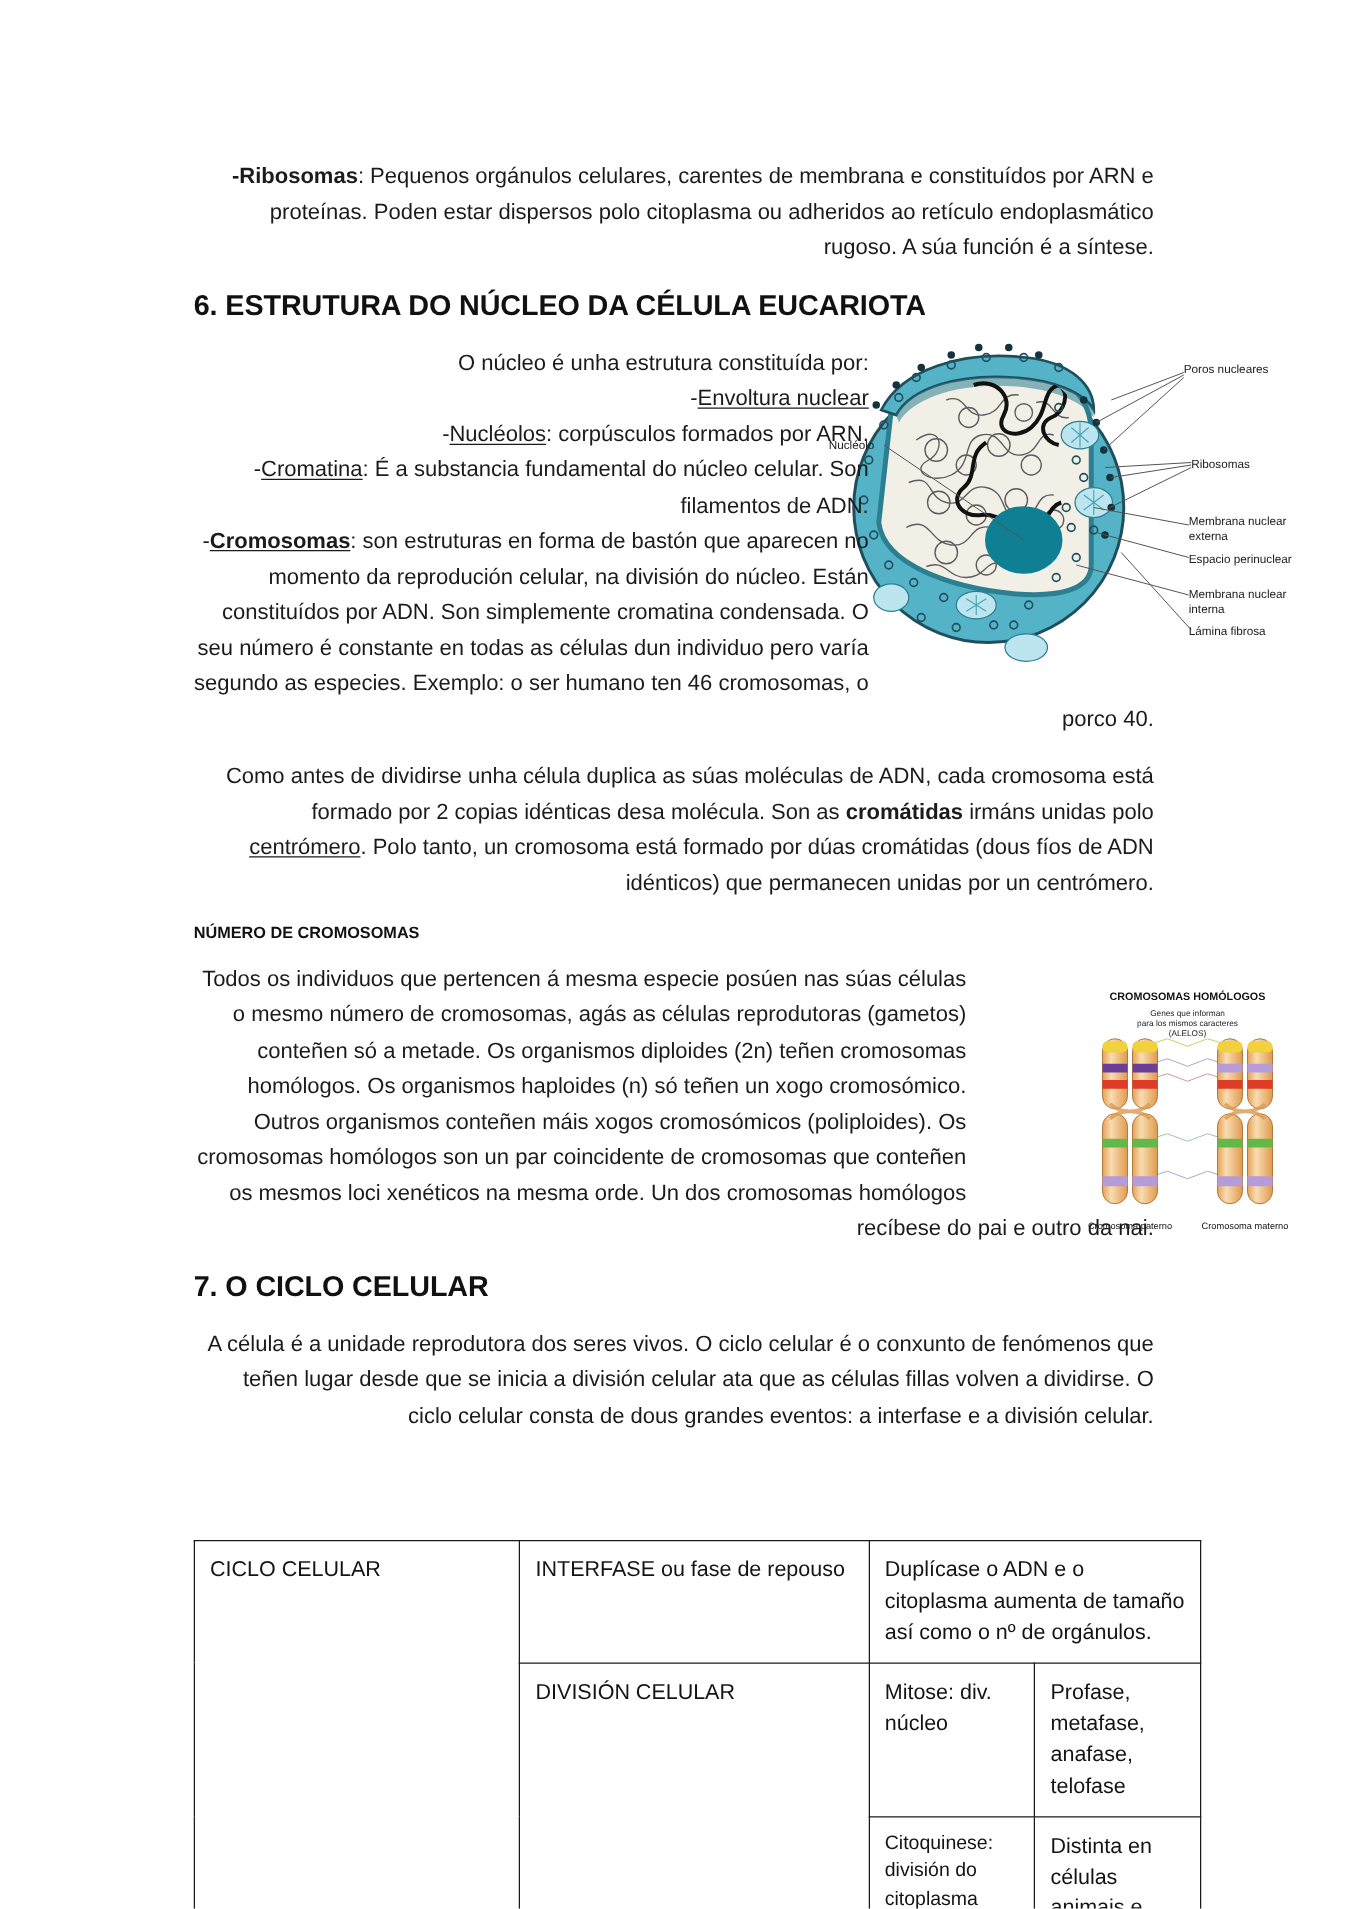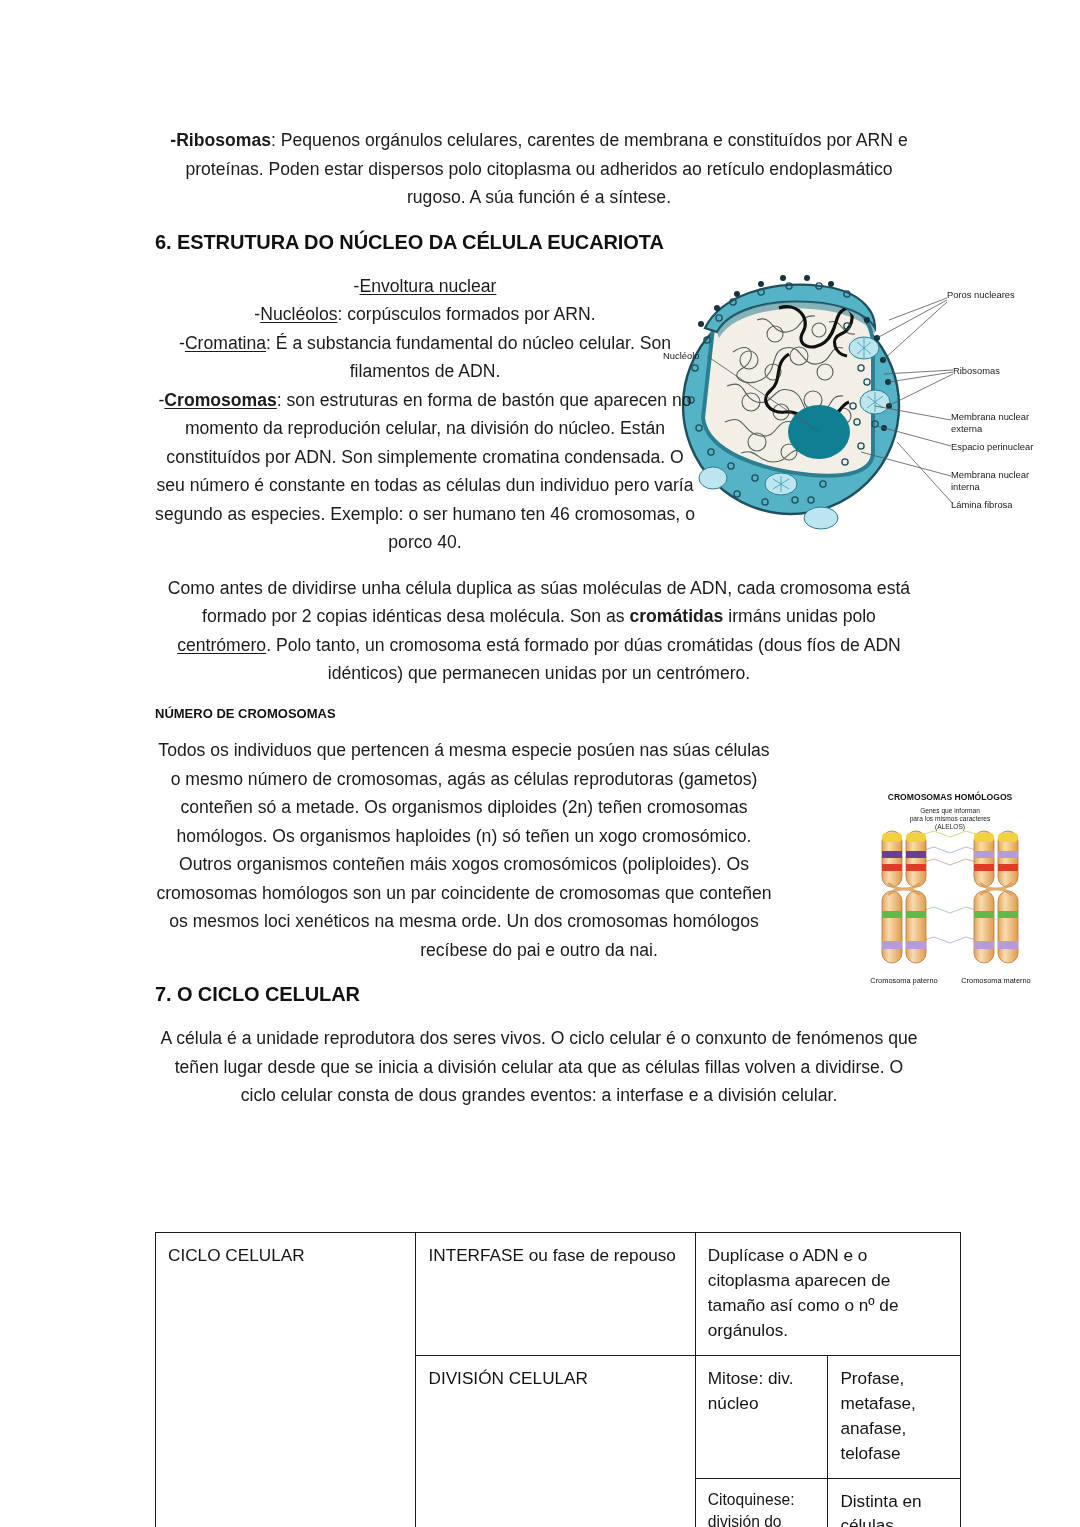--- a/index.html
+++ b/index.html
@@ -21,26 +21,26 @@
   .content {
     position: absolute;
     left: 155px;
     top: 126px;
     width: 768px;
   }
   p.body {
     font-size: 17.6px;
     line-height: 1.62;
     margin: 0 0 17px 0;
-    text-align: center;
+    text-align: right;
     color: #1b1b1b;
   }
   p.tight { margin-bottom: 0; }
   h2.heading {
-    font-size: 20px;
+    font-size: 23px;
     font-weight: bold;
     margin: 14px 0 16px 0;
     line-height: 1.35;
     color: #111111;
     letter-spacing: -0.1px;
   }
   h3.subheading {
     font-size: 13px;
     font-weight: bold;
     margin: 16px 0 14px 0;
@@ -313,20 +313,21 @@
   </div>
 
   <div class="content">
 
     <p class="body"><b>-Ribosomas</b><span>: Pequenos orgánulos celulares, carentes de membrana e constituídos por ARN e proteínas. Poden estar dispersos polo citoplasma ou adheridos ao retículo endoplasmático rugoso. A súa función é a síntese.</span></p>
 
     <h2 class="heading">6. ESTRUTURA DO NÚCLEO DA CÉLULA EUCARIOTA</h2>
 
     <div class="spacer-nucleus"></div>
 
+    <p class="body tight">O núcleo é unha estrutura constituída por:</p>
 
     <p class="body tight"><span>-</span><u>Envoltura nuclear</u><span></span></p>
 
 
     <p class="body tight"><span>-</span><u>Nucléolos</u><span>: corpúsculos formados por ARN.</span></p>
 
     <p class="body tight"><span>-</span><u>Cromatina</u><span>: É a substancia fundamental do núcleo celular. Son filamentos de ADN.</span></p>
 
     <p class="body"><span>-</span><u><b>Cromosomas</b></u><span>: son estruturas en forma de bastón que aparecen no momento da reprodución celular, na división do núcleo. Están constituídos por ADN. Son simplemente cromatina condensada. O seu número é constante en todas as células dun individuo pero varía segundo as especies. Exemplo: o ser humano ten 46 cromosomas, o porco 40.</span></p>
 
@@ -342,21 +343,21 @@
 
     <p class="body">A célula é a unidade reprodutora dos seres vivos. O ciclo celular é o conxunto de fenómenos que teñen lugar desde que se inicia a división celular ata que as células fillas volven a dividirse. O ciclo celular consta de dous grandes eventos: a interfase e a división celular.</p>
 
   </div>
 
   <table class="cycle">
     <tbody>
       <tr>
         <td class="c1" rowspan="3">CICLO CELULAR</td>
         <td class="c2 midpad">INTERFASE ou fase de repouso</td>
-        <td class="c3 midpad" colspan="2">Duplícase o ADN e o citoplasma aparecen de tamaño así como o nº de orgánulos.</td>
+        <td class="c3 midpad" colspan="2">Duplícase o ADN e o citoplasma aumenta de tamaño así como o nº de orgánulos.</td>
       </tr>
       <tr>
         <td class="c2 midpad" rowspan="2">DIVISIÓN CELULAR</td>
         <td class="c3 midpad">Mitose: div. núcleo</td>
         <td class="c4 midpad">Profase, metafase, anafase, telofase</td>
       </tr>
       <tr>
         <td class="c3 small">Citoquinese: división do citoplasma</td>
         <td class="c4 vmid">Distinta en células animais e vexetais</td>
       </tr>

